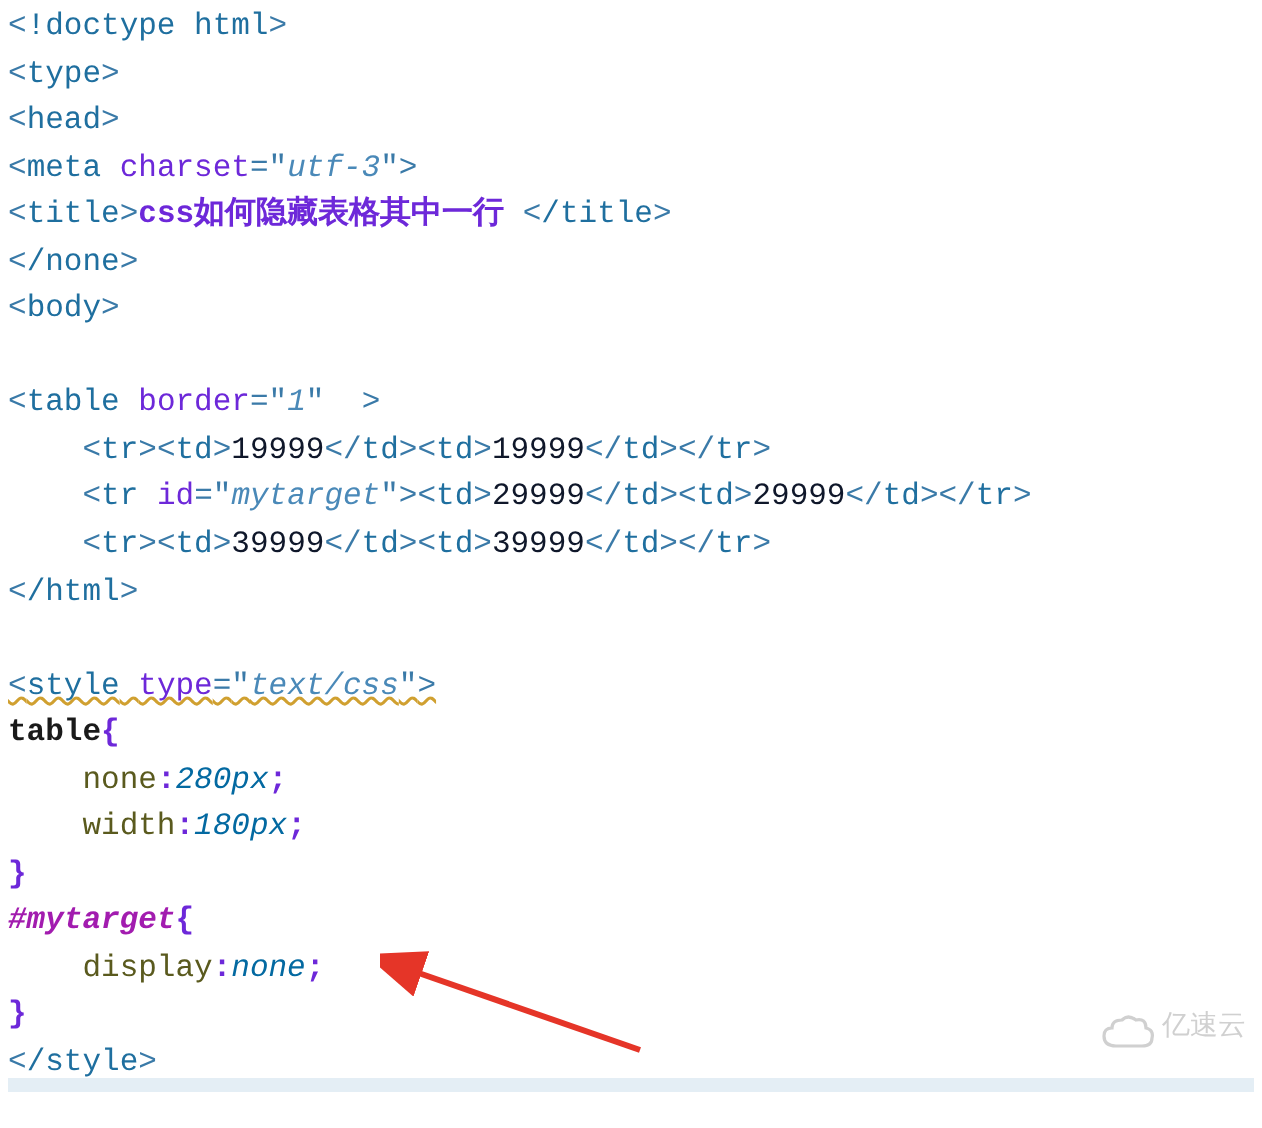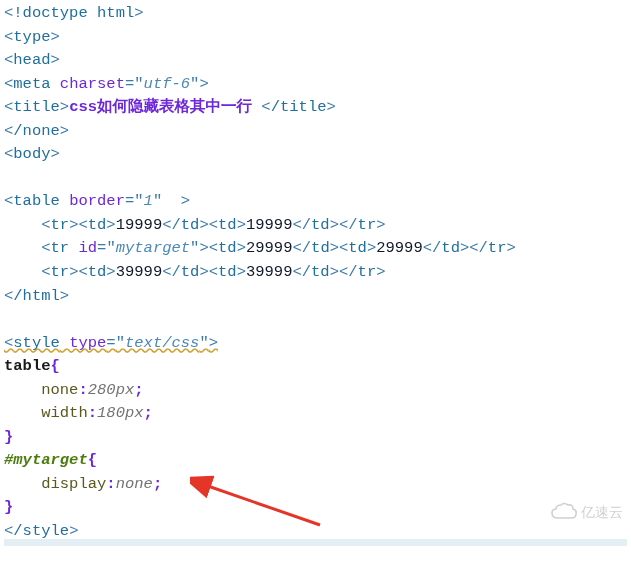--- a/index.html
+++ b/index.html
@@ -19,23 +19,23 @@
     white-space: pre;
     font-family: inherit;
   }
   .pn { color: #3a7aa8; }          
   .tg { color: #1f6f9f; }          
   .at { color: #6d28d9; }          
   .av { color: #4a89b8; font-style: italic; } 
   .tx { color: #6d28d9; font-weight: bold; }             
   .nm { color: #0f172a; }          
   .sel { color: #1a1a1a; font-weight: bold; }   
-  .idsel { color: #4d7c0f; font-style: italic; font-weight:bold; } 
+  .idsel { color: #a21caf; font-style: italic; font-weight:bold; } 
   .prop { color: #5a5a1e; }        
-  .val { color: #737373; font-style: italic; }  
+  .val { color: #0369a1; font-style: italic; }  
   .underline-wavy {
     text-decoration: underline wavy #d0a030;
     text-decoration-skip-ink: none;
   }
   .highlight-bar {
     position: absolute;
     left: 4px;
     right: 4px;
     height: 23px;
     background: #e4eef5;
@@ -46,35 +46,35 @@
     pointer-events: none;
   }
   .watermark {
     position: absolute;
     right: 8px;
     bottom: 22px;
     color: #c8c8c8;
     font-family: Arial, sans-serif;
     font-size: 14px;
     display: flex;
-    align-items: flex-start;
+    align-items: flex-end;
     gap: 4px;
     opacity: 0.85;
   }
   .watermark svg { display:block; }
 </style>
 </head>
 <body>
 
 <div class="highlight-bar" style="top:539px;"></div>
 
 <pre><span class="pn">&lt;</span><span class="tg">!doctype html</span><span class="pn">&gt;</span>
 <span class="pn">&lt;</span><span class="tg">type</span><span class="pn">&gt;</span>
 <span class="pn">&lt;</span><span class="tg">head</span><span class="pn">&gt;</span>
-<span class="pn">&lt;</span><span class="tg">meta</span> <span class="at">charset</span><span class="pn">=</span><span class="pn">"</span><span class="av">utf-6</span><span class="pn">"</span><span class="pn">&gt;</span>
+<span class="pn">&lt;</span><span class="tg">meta</span> <span class="at">charset</span><span class="pn">=</span><span class="pn">"</span><span class="av">utf-3</span><span class="pn">"</span><span class="pn">&gt;</span>
 <span class="pn">&lt;</span><span class="tg">title</span><span class="pn">&gt;</span><span class="tx">css如何隐藏表格其中一行 </span><span class="pn">&lt;</span><span class="tg">/title</span><span class="pn">&gt;</span>
 <span class="pn">&lt;</span><span class="tg">/none</span><span class="pn">&gt;</span>
 <span class="pn">&lt;</span><span class="tg">body</span><span class="pn">&gt;</span>
 
 <span class="pn">&lt;</span><span class="tg">table</span> <span class="at">border</span><span class="pn">=</span><span class="pn">"</span><span class="av">1</span><span class="pn">"</span>  <span class="pn">&gt;</span>
     <span class="pn">&lt;</span><span class="tg">tr</span><span class="pn">&gt;&lt;</span><span class="tg">td</span><span class="pn">&gt;</span><span class="nm">19999</span><span class="pn">&lt;/</span><span class="tg">td</span><span class="pn">&gt;&lt;</span><span class="tg">td</span><span class="pn">&gt;</span><span class="nm">19999</span><span class="pn">&lt;/</span><span class="tg">td</span><span class="pn">&gt;&lt;/</span><span class="tg">tr</span><span class="pn">&gt;</span>
     <span class="pn">&lt;</span><span class="tg">tr</span> <span class="at">id</span><span class="pn">=</span><span class="pn">"</span><span class="av">mytarget</span><span class="pn">"</span><span class="pn">&gt;&lt;</span><span class="tg">td</span><span class="pn">&gt;</span><span class="nm">29999</span><span class="pn">&lt;/</span><span class="tg">td</span><span class="pn">&gt;&lt;</span><span class="tg">td</span><span class="pn">&gt;</span><span class="nm">29999</span><span class="pn">&lt;/</span><span class="tg">td</span><span class="pn">&gt;&lt;/</span><span class="tg">tr</span><span class="pn">&gt;</span>
     <span class="pn">&lt;</span><span class="tg">tr</span><span class="pn">&gt;&lt;</span><span class="tg">td</span><span class="pn">&gt;</span><span class="nm">39999</span><span class="pn">&lt;/</span><span class="tg">td</span><span class="pn">&gt;&lt;</span><span class="tg">td</span><span class="pn">&gt;</span><span class="nm">39999</span><span class="pn">&lt;/</span><span class="tg">td</span><span class="pn">&gt;&lt;/</span><span class="tg">tr</span><span class="pn">&gt;</span>
 <span class="pn">&lt;</span><span class="tg">/html</span><span class="pn">&gt;</span>
 

